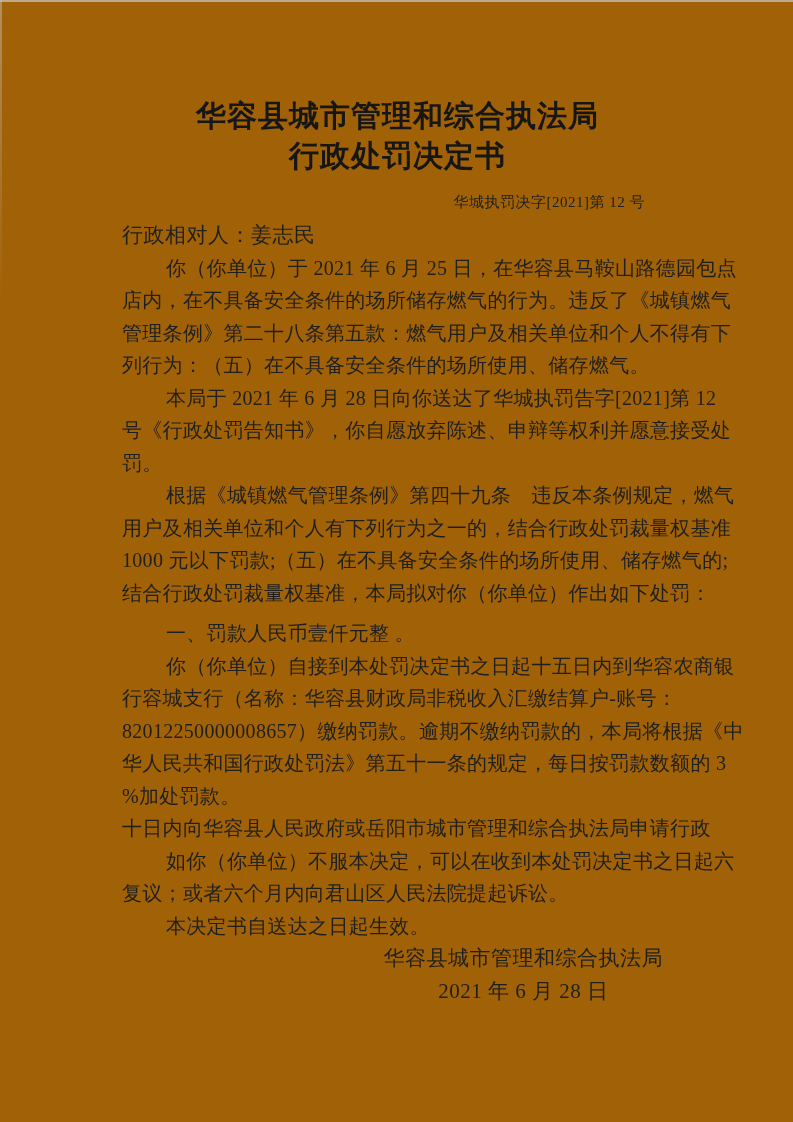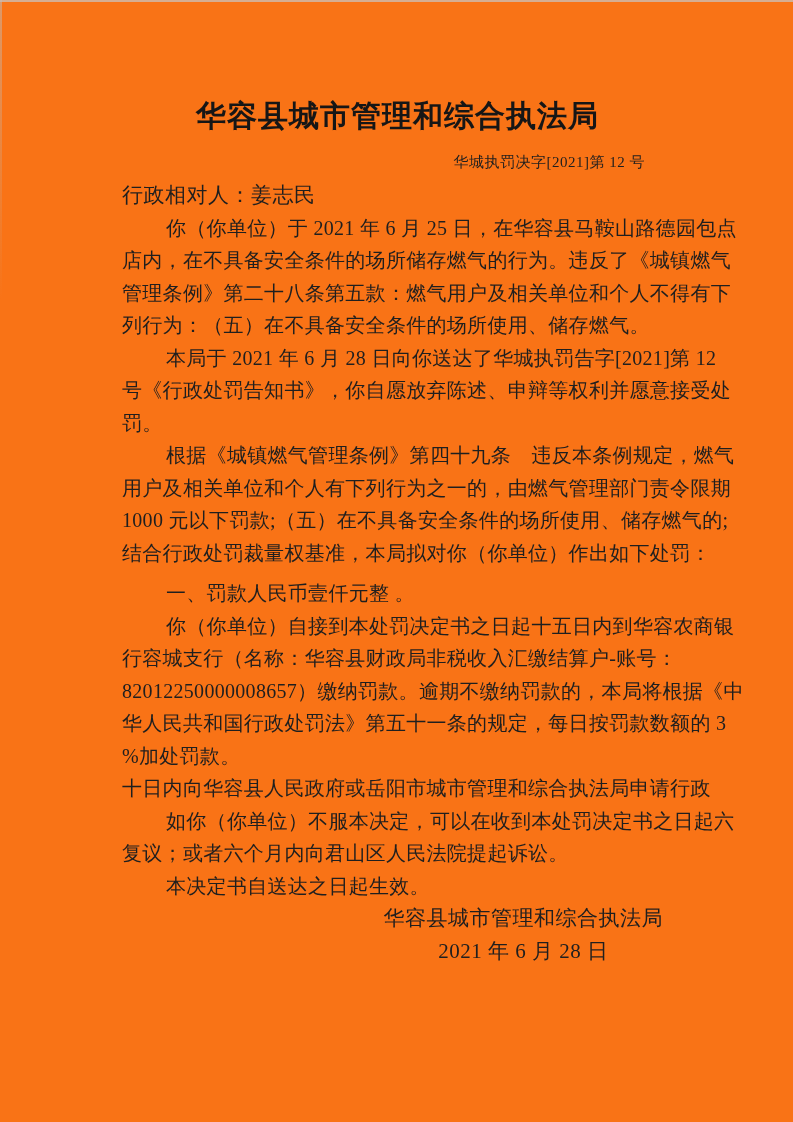--- a/index.html
+++ b/index.html
@@ -4,21 +4,21 @@
 <style>
   html, body {
     margin: 0;
     padding: 0;
     background: #ffffff;
   }
   .page {
     position: relative;
     width: 793px;
     height: 1122px;
-    background: #f97316;
+    background: #a16207;
     overflow: hidden;
     font-family: "Liberation Serif", serif;
     color: #1f1f1f;
   }
   
   .scan-edge-top {
     position: absolute;
     top: 0; left: 0; right: 0;
     height: 2px;
     background: #c8c8c8;
@@ -92,41 +92,42 @@
 </head>
 <body>
 
 <div class="page">
   <div class="scan-edge-top"></div>
   <div class="scan-edge-left"></div>
 
   <div class="content">
     <header>
       <h1 class="title">华容县城市管理和综合执法局</h1>
+      <h1 class="title">行政处罚决定书</h1>
       <div class="doc-number">华城执罚决字[2021]第 12 号</div>
     </header>
 
     <main>
       <div class="recipient"><span>行政相对人：</span><span>姜志民</span></div>
 
       <div id="paragraphs">
           <div class="para">
             <div class="line first">你（你单位）于 2021 年 6 月 25 日，在华容县马鞍山路德园包点</div>
             <div class="line">店内，在不具备安全条件的场所储存燃气的行为。违反了《城镇燃气</div>
             <div class="line">管理条例》第二十八条第五款：燃气用户及相关单位和个人不得有下</div>
             <div class="line">列行为：（五）在不具备安全条件的场所使用、储存燃气。</div>
           </div>
           <div class="para">
             <div class="line first">本局于 2021 年 6 月 28 日向你送达了华城执罚告字[2021]第 12</div>
             <div class="line">号《行政处罚告知书》，你自愿放弃陈述、申辩等权利并愿意接受处</div>
             <div class="line">罚。</div>
           </div>
           <div class="para">
             <div class="line first">根据《城镇燃气管理条例》第四十九条　违反本条例规定，燃气</div>
-            <div class="line">用户及相关单位和个人有下列行为之一的，由燃气管理部门责令限期</div>
+            <div class="line">用户及相关单位和个人有下列行为之一的，结合行政处罚裁量权基准</div>
             <div class="line">1000 元以下罚款;（五）在不具备安全条件的场所使用、储存燃气的;</div>
             <div class="line">结合行政处罚裁量权基准，本局拟对你（你单位）作出如下处罚：</div>
           </div>
           <div class="para extra">
             <div class="line first">一、罚款人民币壹仟元整 。</div>
           </div>
           <div class="para">
             <div class="line first">你（你单位）自接到本处罚决定书之日起十五日内到华容农商银</div>
             <div class="line">行容城支行（名称：华容县财政局非税收入汇缴结算户-账号：</div>
             <div class="line">82012250000008657）缴纳罚款。逾期不缴纳罚款的，本局将根据《中</div>

